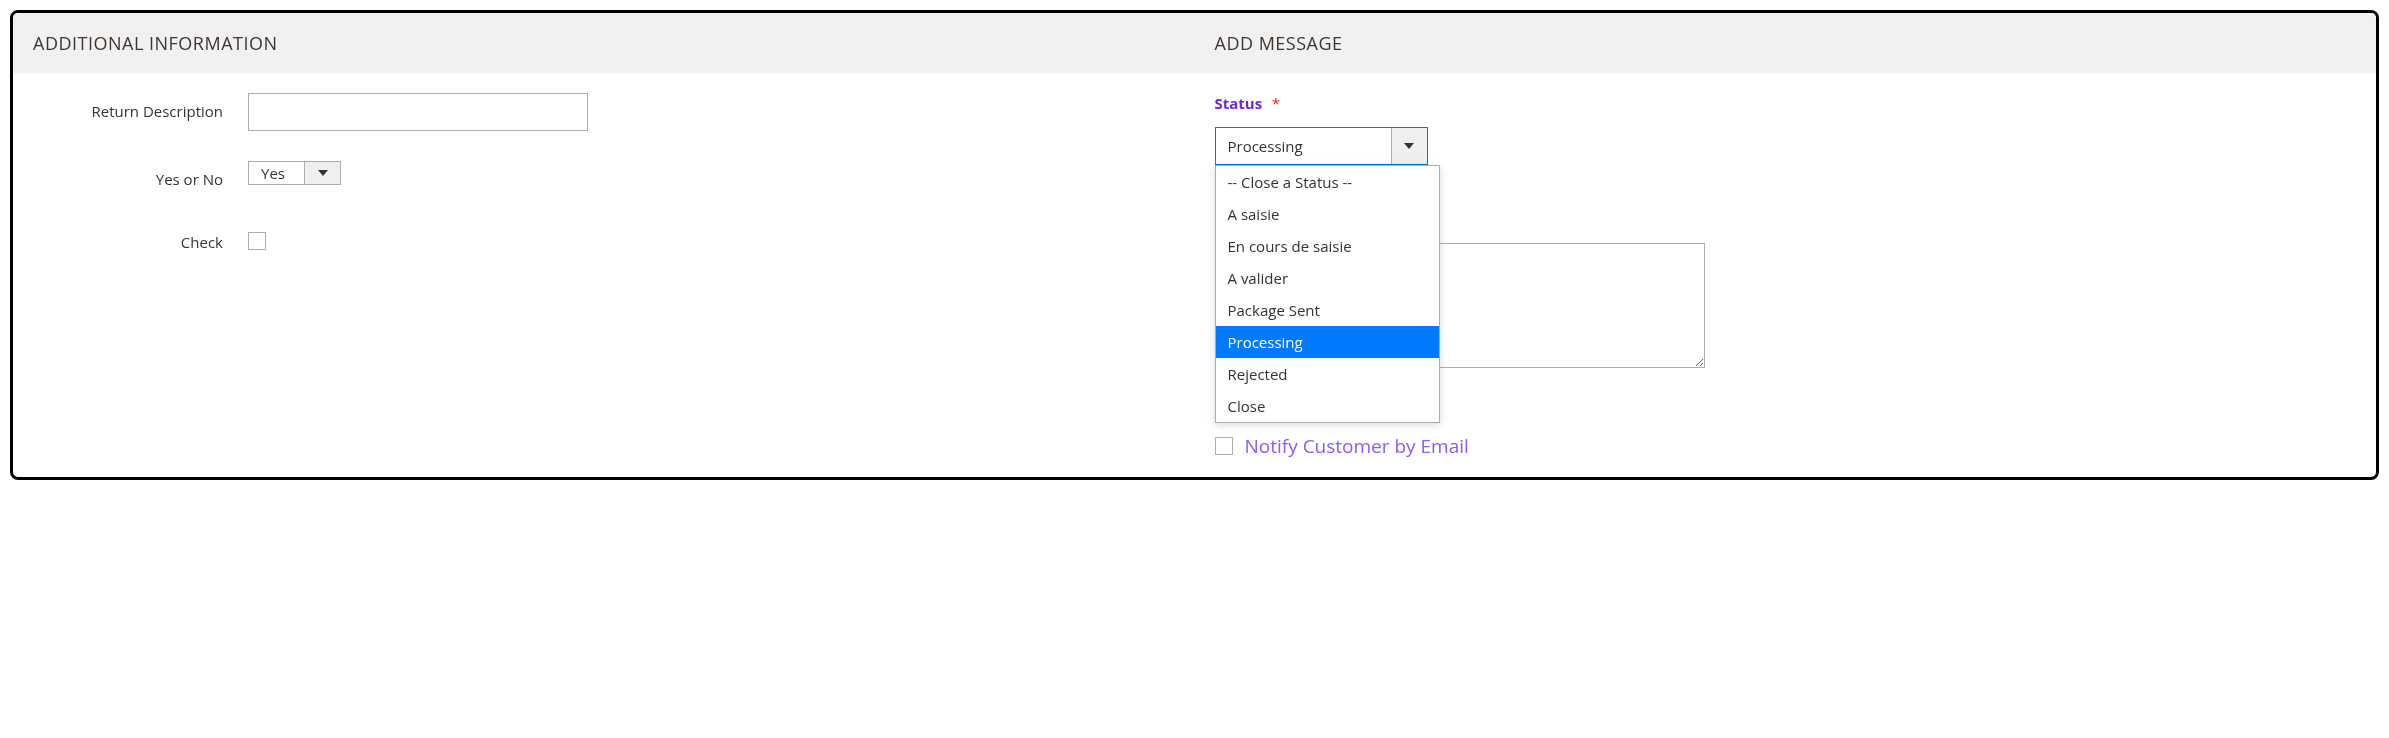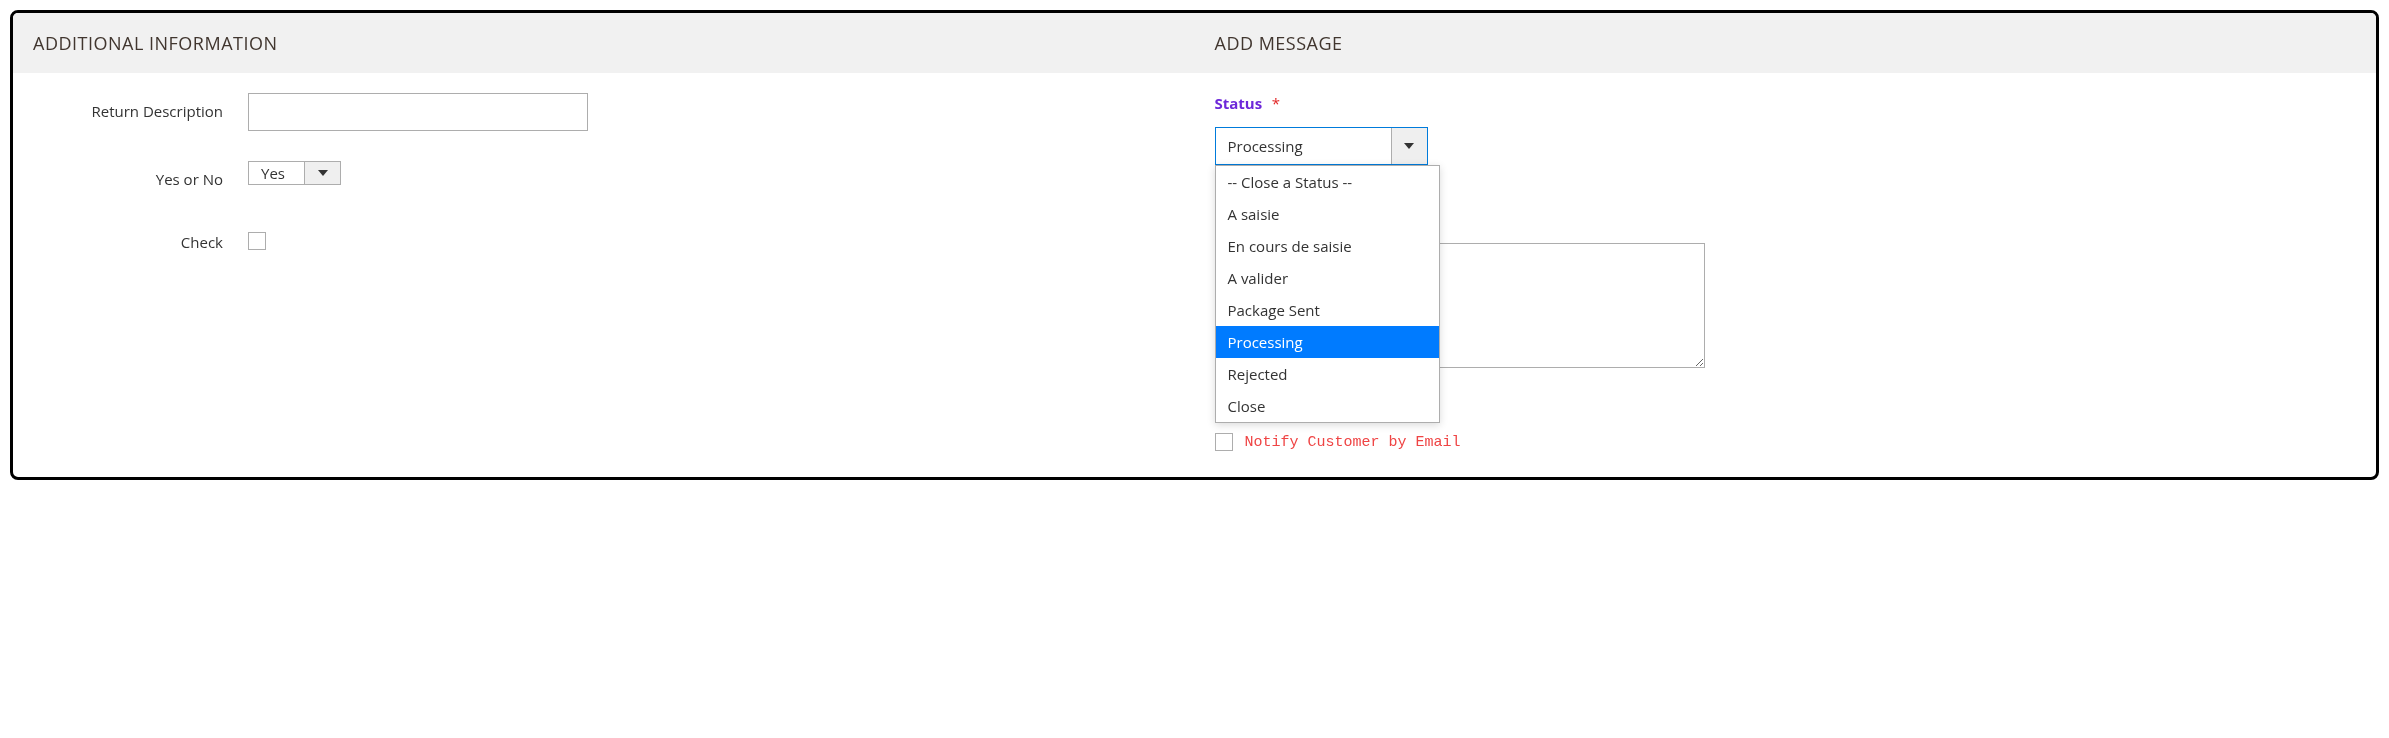--- a/index.html
+++ b/index.html
@@ -112,23 +112,22 @@
     }
     .checkbox-row {
       display: flex;
       align-items: center;
       gap: 12px;
     }
     .checkbox-row .checkbox {
       margin-top: 0;
     }
     .checkbox-label {
-      font-size: 15px;
-      color: #ef4444;
-      font-family: Liberation Mono, monospace;
+      font-size: 19px;
+      color: #8b5cf6;
     }
     .status-label-row {
       margin-bottom: 14px;
     }
     .status-label {
       font-weight: 700;
       font-size: 15px;
       color: #6d28d9;
     }
     .required-star {

